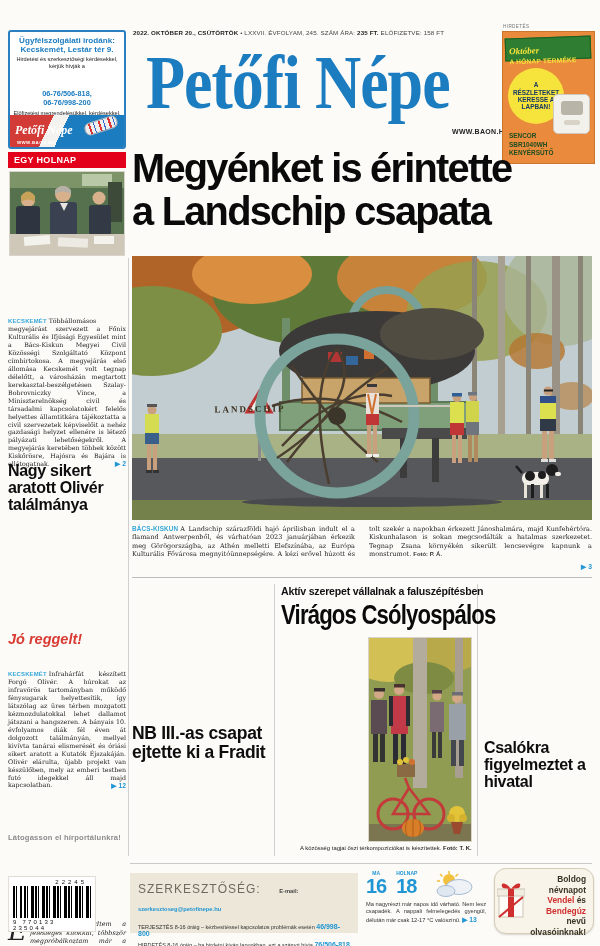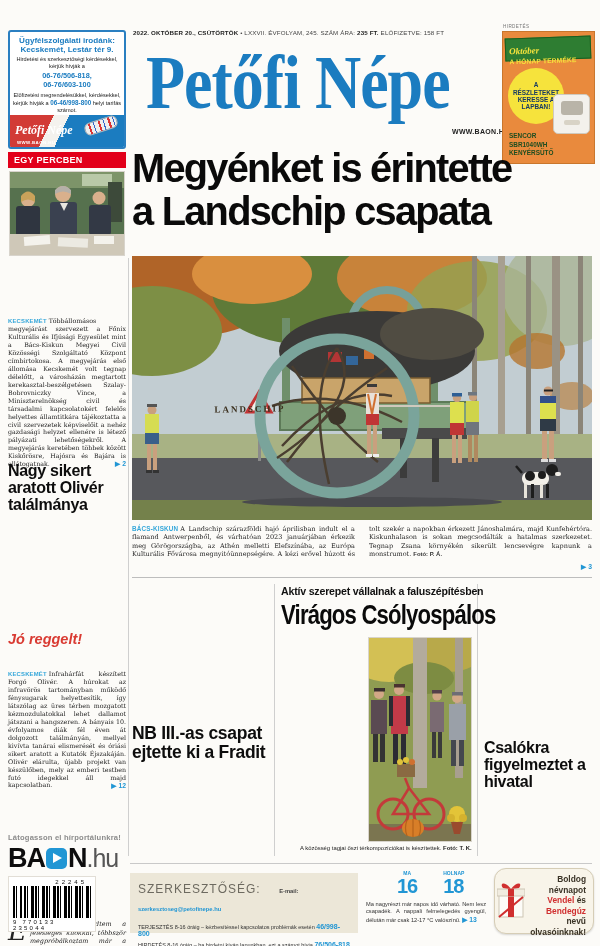--- a/index.html
+++ b/index.html
@@ -10,21 +10,21 @@
   
   .dateline { font-size:6.2px; color:#444; letter-spacing:.15px; white-space:nowrap; }
   .dateline b { color:#1d1d1d; }
   .masthead { font-family:"Liberation Serif", serif; font-weight:bold; color:#1b7cc0;
               font-size:64px; transform:scaleY(1.18); transform-origin:top left; letter-spacing:-1px; white-space:nowrap; }
   .site-label { font-size:7px; font-weight:bold; color:#222; letter-spacing:.3px; }
 
   .svc-box { border:2px solid #2a7fc1; border-radius:3px; background:#fff; text-align:center; padding:4px 2px 0 2px; overflow:hidden; }
   .svc-t { color:#1b7cc0; font-weight:bold; font-size:8.1px; line-height:1.12; }
   .svc-s { color:#222; font-size:5.6px; line-height:1.25; margin-top:2px; }
-  .svc-p { color:#1b7cc0; font-weight:bold; font-size:7.3px; line-height:1.2; margin-top:2px; }
+  .svc-p { color:#1b7cc0; font-weight:bold; font-size:7.3px; line-height:1.2; margin-top:20px; }
   .svc-phone-inline { color:#1b7cc0; font-weight:bold; font-size:6.3px; }
   .svc-logo { position:absolute; left:0; right:0; bottom:0; height:32px;
               background:linear-gradient(115deg,#d23b36 34%,#f4f2ee 34%,#f4f2ee 46%,#1b7cc0 46%); }
   .svc-logo-name { position:absolute; left:5px; bottom:9px; color:#fff; font-family:"Liberation Serif",serif; font-style:italic; font-weight:bold; font-size:12px; }
   .svc-logo-site { position:absolute; left:7px; bottom:2px; color:#fff; font-size:4.4px; font-weight:bold; letter-spacing:.4px; }
   .svc-roll { position:absolute; right:6px; top:4px; width:34px; height:13px; background:repeating-linear-gradient(90deg,#eee 0 4px,#d33 4px 6px,#eee 6px 9px,#36c 9px 10px); border:1px solid #bbb; border-radius:6px; transform:rotate(-18deg); }
 
   .ad-label { font-size:4.6px; color:#777; letter-spacing:.4px; }
   .ad { background:#e98a3d; border:1px solid #c9762c; overflow:hidden; }
   .ad-banner { position:absolute; left:2px; right:3px; top:5px; height:23px; background:#2e7d32; border:1px solid #1b5e20; transform:rotate(-2deg); padding:1px 3px; }
@@ -73,21 +73,21 @@
   .barcode-top { font-size:6px; letter-spacing:3px; color:#111; text-align:right; padding-right:4px; }
   .barcode-bars { height:32px; margin-top:1px;
       background:repeating-linear-gradient(90deg,#000 0 1.5px,#fff 1.5px 3px,#000 3px 4px,#fff 4px 7px,#000 7px 9.5px,#fff 9.5px 11px); }
   .barcode-num { font-size:6px; letter-spacing:2.2px; color:#111; margin-top:1px; }
   .ed-box { background:#ece7d8; padding:6px 8px; }
   .ed-label { color:#6d6a60; font-size:12px; letter-spacing:1px; display:inline-block; }
   .ed-email-lab { font-size:5.8px; font-weight:bold; color:#444; }
   .ed-email { font-size:5.8px; font-weight:bold; color:#2196d4; }
   .ed-line { font-size:5.5px; color:#333; margin-top:3.5px; }
   .ed-phone { color:#2196d4; font-weight:bold; font-size:7px; }
-  .wx-cols { display:flex; align-items:flex-start; gap:26px;margin-left:31px; }
+  .wx-cols { display:flex; align-items:flex-start; gap:10px; }
   .wx-label { color:#2196d4; font-weight:bold; font-size:5px; text-align:center; }
   .wx-num { color:#2196d4; font-weight:bold; font-size:20px; line-height:1; letter-spacing:-1px; }
   .wx-text { font-size:5.7px; color:#333; line-height:1.3; text-align:justify; margin-top:3px; position:relative; padding-right:2px; }
   .nd-box { background:#f8f4e9; border:1px solid #d6cdb6; border-radius:12px; box-shadow:0 1px 2px rgba(0,0,0,.15); padding:5px 7px 4px 30px; text-align:right; }
   .nd-line { font-weight:bold; font-size:8.4px; color:#3a3326; line-height:1.25; }
   .nd-name { color:#d02f2f; }
 </style>
 </head>
 <body>
 
@@ -96,21 +96,21 @@
   <div class="abs dateline" style="left:133px; top:29px;"><b>2022. OKTÓBER 20., CSÜTÖRTÖK</b><span> • LXXVII. ÉVFOLYAM, 245. SZÁM ÁRA: </span><b>235 FT.</b><span> ELŐFIZETVE: 158 FT</span></div>
 
   <div class="abs masthead" style="left:146px; top:40px;">Petőfi Népe</div>
   <div class="abs site-label" style="left:452px; top:128px;">WWW.BAON.HU</div>
 
   <div class="abs svc-box" style="left:8px; top:30px; width:118px; height:119px;">
     <div class="svc-t">Ügyfélszolgálati irodánk:</div>
     <div class="svc-t">Kecskemét, Lestár tér 9.</div>
     <div class="svc-s">Hirdetési és szerkesztőségi kérdésekkel, kérjük hívják a</div>
     <div class="svc-p">06-76/506-818,</div>
-    <div class="svc-p" style="margin-top:0;">06-76/603-100</div>
+    <div class="svc-p" style="margin-top:0;">06-76/998-200</div>
     <div class="svc-s"><span>Előfizetési megrendelésükkel, kérdésekkel, kérjük hívják a </span><span class="svc-phone-inline">06-46/998-800</span><span> helyi tarifás számot.</span></div>
     <div class="svc-logo">
       <div class="svc-roll"></div>
       <div class="svc-logo-name">Petőfi Népe</div>
       <div class="svc-logo-site">WWW.BAON.HU</div>
     </div>
   </div>
 
   <div class="abs ad-label" style="left:503px; top:24px;">HIRDETÉS</div>
   <div class="abs ad" style="left:502px; top:31px; width:93px; height:133px;">
@@ -120,21 +120,21 @@
     </div>
     <div class="ad-bubble">A RÉSZLETEKET KERESSE A LAPBAN!</div>
     <div class="ad-product"></div>
     <div class="ad-brand">
       <div>SENCOR</div>
       <div>SBR1040WH</div>
       <div>KENYÉRSÜTŐ</div>
     </div>
   </div>
 
-  <div class="abs section-banner" style="left:8px; top:152px; width:118px;">EGY PERCBEN</div>
+  <div class="abs section-banner" style="left:8px; top:152px; width:118px;">EGY HOLNAP</div>
 
   <div class="abs photo-frame" style="left:9px; top:171px; width:116px; height:85px;">
     <svg width="114" height="83" viewBox="0 0 114 83">
       <rect width="114" height="83" fill="#56714e"></rect>
       <rect y="0" width="114" height="16" fill="#7d9469"></rect>
       <rect x="72" y="2" width="30" height="12" fill="#b9c9a8"></rect>
       <rect x="98" y="10" width="14" height="40" fill="#3d4a3a"></rect>
       <circle cx="18" cy="28" r="7" fill="#d9b08c"></circle>
       <path d="M11 24 q7 -9 14 0 l0 6 q-7 -5 -14 0 z" fill="#c9a25a"></path>
       <rect x="6" y="34" width="24" height="30" rx="3" fill="#2f3540"></rect>
@@ -162,26 +162,20 @@
     <span class="pageref pageref-abs">▶ 12</span>
   </div>
 
   <div class="abs greet-title" style="left:8px; top:631px;font-style:italic;">Jó reggelt!</div>
   <div class="abs greet-body" style="left:8px; top:650px; width:118px;">
     <span class="dropcap">É</span><span>vek óta küszködtem a felesleges kilókkal, többször megpróbálkoztam már a koplalással is, ám nem sokat segített. Kicsit könnyebb lettem, de a pocakom valamiért mégsem laposodott a kívánt méretre. A minap végre rátaláltam a megoldásra. A fogyás igazi titka az evés! Az étkezéseknek minimum húsz percig kell tartaniuk, és jól össze kell rágni a falatokat. Emellett némileg az életmódomon is változtattam, lemondtam az édességekről és a szaftos ételekről. Remélem, hogy az erőfeszítéseim nem lesznek hiábavalók, ha kocka nem is lesz a ma még gömbölyded hastömbömből, de legalább a kedvenc ruháim jobban állnak majd rajtam.</span>
     
   </div>
 
   <div class="abs portal-cta" style="left:8px; top:833px;">Látogasson el hírportálunkra!</div>
-  <div class="abs baon" style="left:8px; top:843px;">
-    <span class="baon-ba">BA</span>
-    <span class="baon-o"></span>
-    <span class="baon-n">N</span>
-    <span class="baon-hu">.hu</span>
-  </div>
 
   <div class="abs main-headline" style="left:132px; top:147px; width:462px;">
     <div>Megyénket is érintette</div>
     <div>a Landschip csapata</div>
   </div>
 
   <div class="abs" style="left:132px; top:256px; width:460px; height:264px; overflow:hidden;">
     <svg width="460" height="264" viewBox="0 0 460 264">
       <rect width="460" height="264" fill="#c2cdd2"></rect>
 

